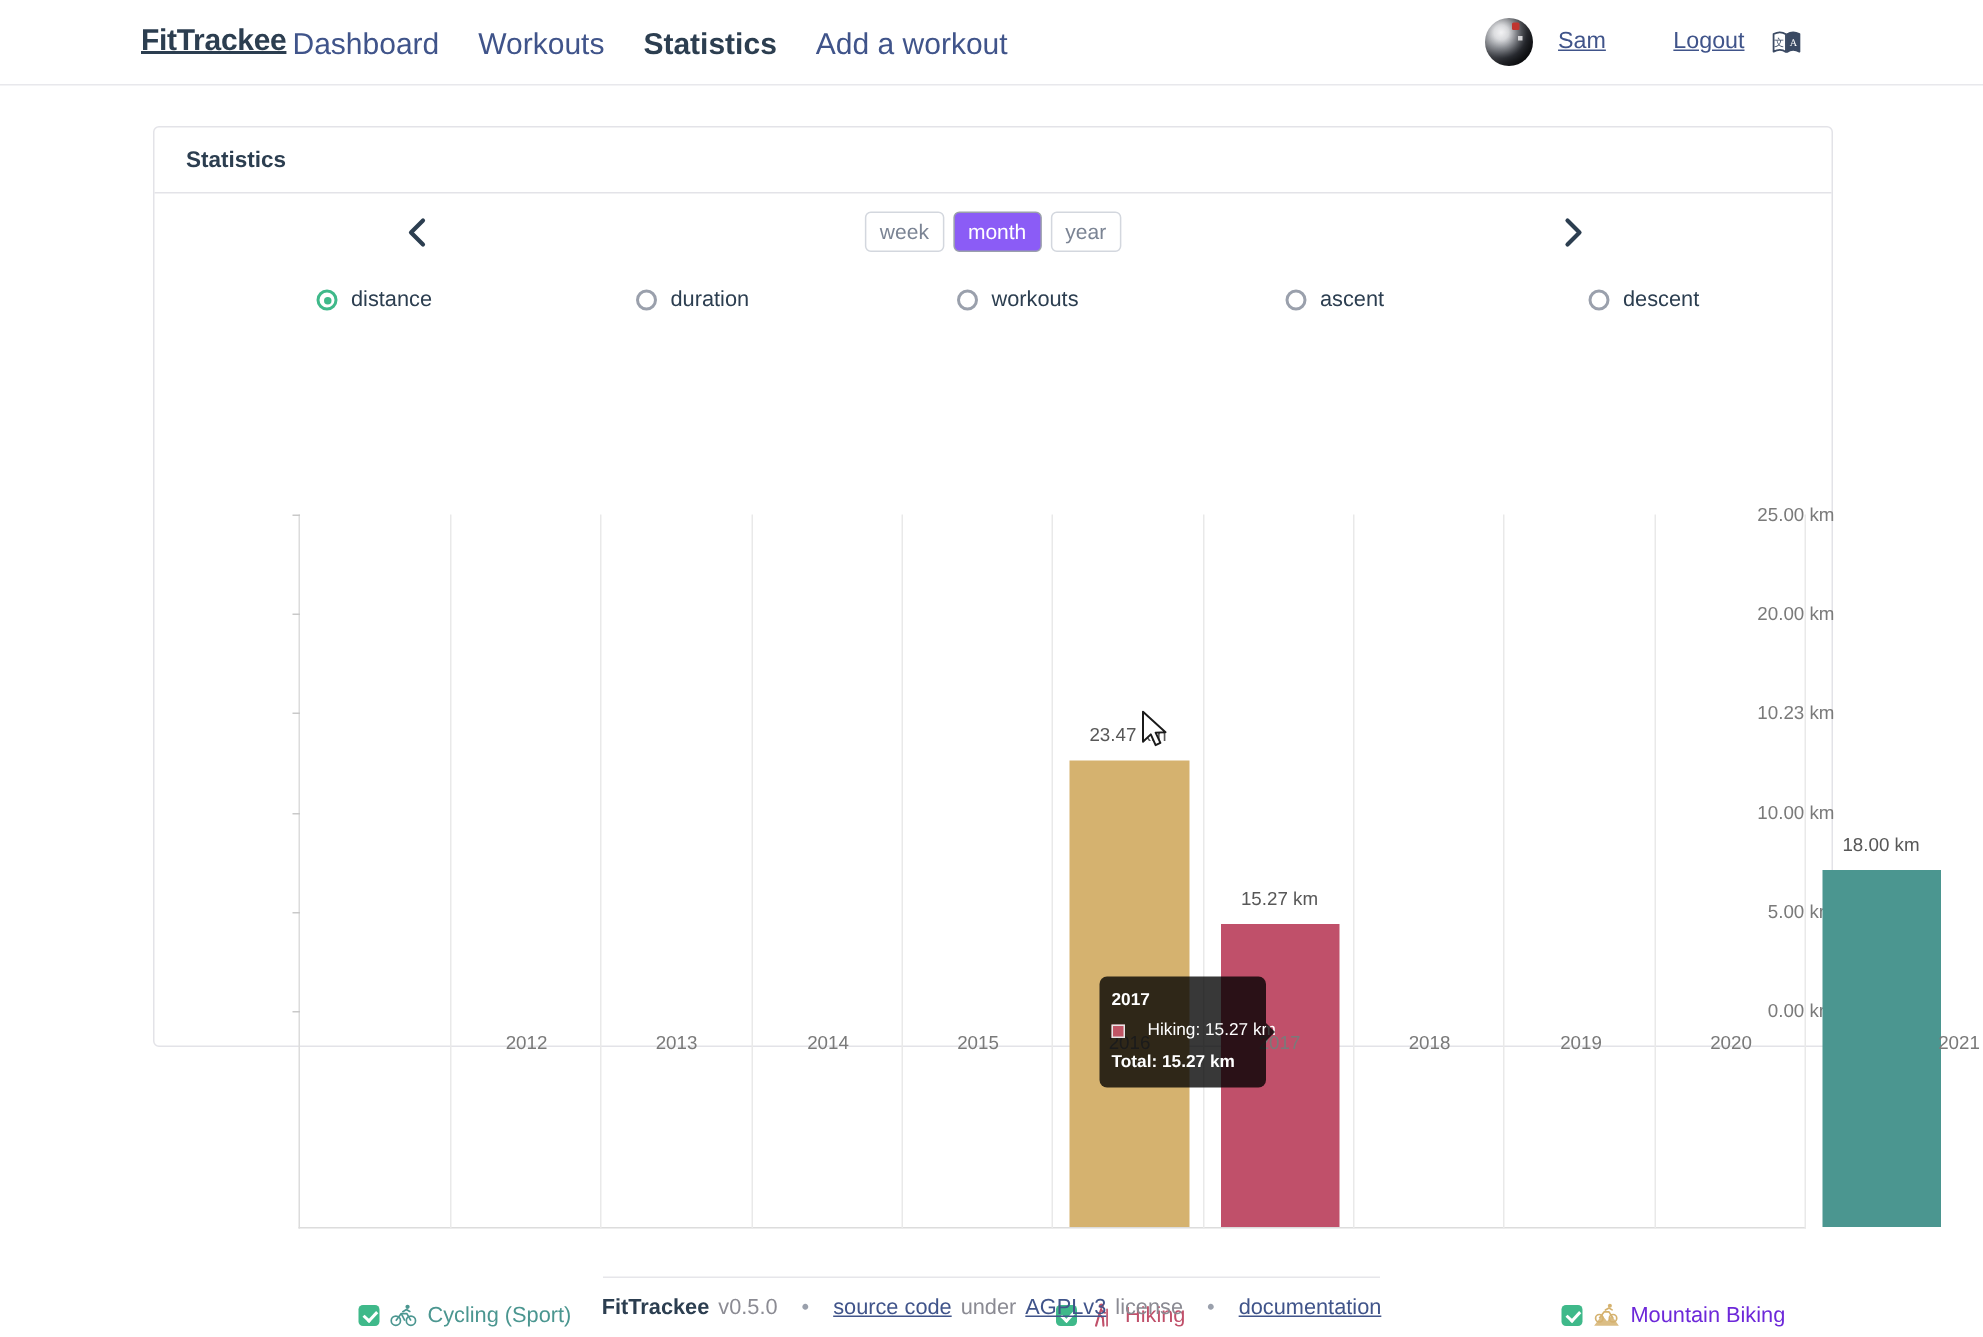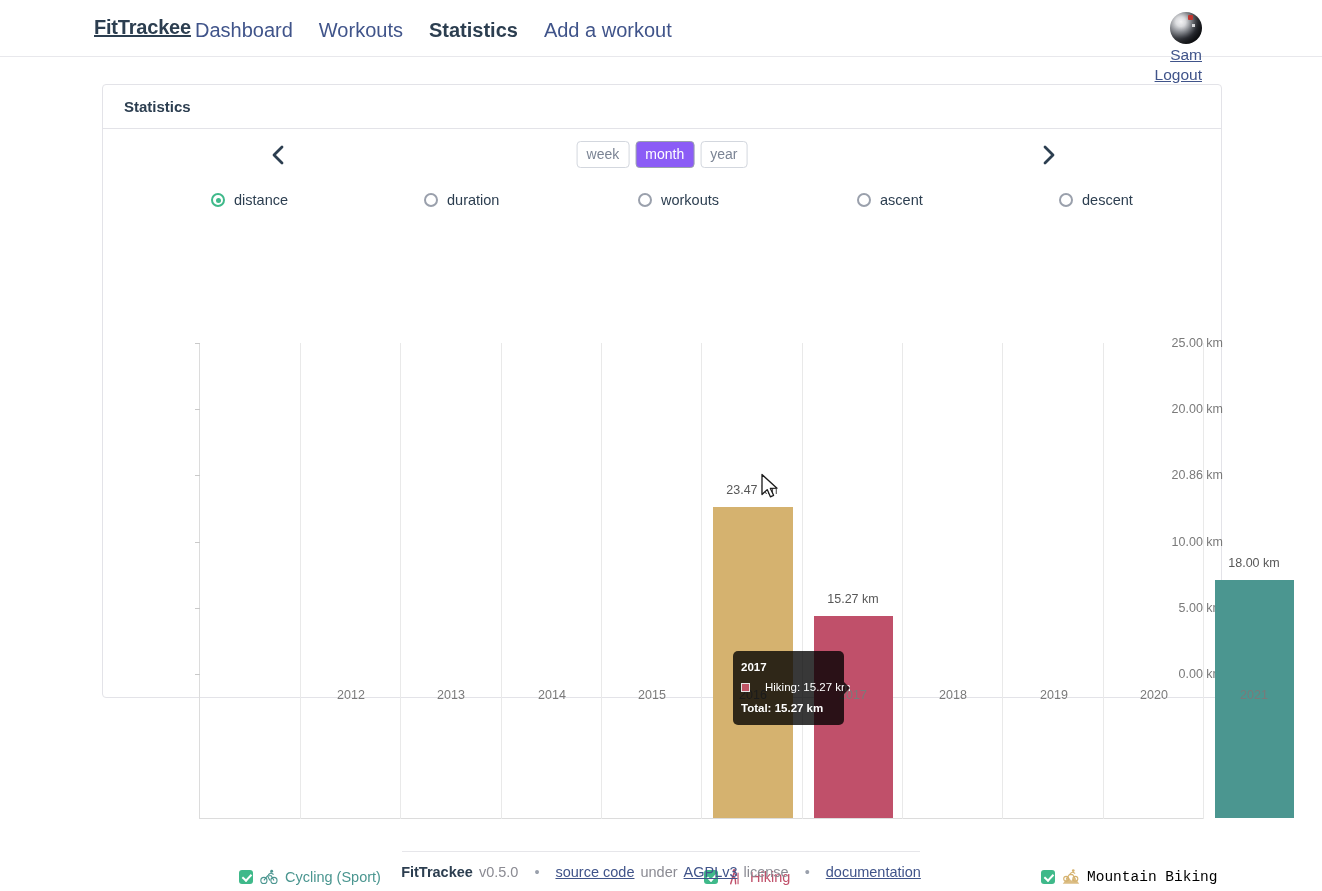--- a/index.html
+++ b/index.html
@@ -29,21 +29,21 @@
     position: absolute; left: 195px; top: 19px;
     display: flex; gap: 26px; align-items: baseline;
   }
   .nav-link {
     font-size: 20px; color: #40548a; text-decoration: none; white-space: nowrap;
   }
   .nav-link.active { color: #2c3e50; font-weight: bold; }
 
   .nav-right {
     position: absolute; right: 120px; top: 12px;
-    display: flex; align-items: flex-end; gap: 2px; flex-direction: column;
+    display: flex; align-items: center; gap: 17px;
   }
   .avatar {
     width: 32px; height: 32px; border-radius: 50%;
     background:
       radial-gradient(circle at 34% 30%, #f2f2f4 0%, #d9dadd 16%, #8d9096 34%, #3a3d45 56%, #16181c 78%),
       #1b1d22;
     box-shadow: inset -6px -4px 10px rgba(0,0,0,0.55), inset 5px 4px 8px rgba(255,255,255,0.18);
     position: relative; overflow: hidden; flex: none;
   }
   .avatar::after {
@@ -301,21 +301,21 @@
     </label>
   </div>
 
   <div class="chart-area">
 
     <div class="y-axis-line"></div>
     <div class="x-axis-line"></div>
 
     <div class="ytick" style="top:118px; width:86px;">25.00 km</div>
     <div class="ytick" style="top:184px; width:86px;">20.00 km</div>
-    <div class="ytick" style="top:250px; width:86px;">20.86 km</div>
+    <div class="ytick" style="top:250px; width:86px;">10.23 km</div>
     <div class="ytick" style="top:317px; width:86px;">10.00 km</div>
     <div class="ytick" style="top:383px; width:86px;">5.00 km</div>
     <div class="ytick" style="top:449px; width:86px;">0.00 km</div>
 
     <div class="ytick-mark" style="left:92px; top:118px;"></div>
     <div class="ytick-mark" style="left:92px; top:184px;"></div>
     <div class="ytick-mark" style="left:92px; top:250px;"></div>
     <div class="ytick-mark" style="left:92px; top:317px;"></div>
     <div class="ytick-mark" style="left:92px; top:383px;"></div>
     <div class="ytick-mark" style="left:92px; top:449px;"></div>
@@ -342,21 +342,21 @@
 
     <div class="xtick-label" style="left:248px; top:463px;">2012</div>
     <div class="xtick-label" style="left:348px; top:463px;">2013</div>
     <div class="xtick-label" style="left:449px; top:463px;">2014</div>
     <div class="xtick-label" style="left:549px; top:463px;">2015</div>
     <div class="xtick-label" style="left:650px; top:463px;">2016</div>
     <div class="xtick-label" style="left:750px; top:463px;">2017</div>
     <div class="xtick-label" style="left:850px; top:463px;">2018</div>
     <div class="xtick-label" style="left:951px; top:463px;">2019</div>
     <div class="xtick-label" style="left:1051px; top:463px;">2020</div>
-    <div class="xtick-label" style="left:1151px; top:463px;">2021</div>
+    <div class="xtick-label" style="left:1203px; top:463px;">2021</div>
 
     <div class="tooltip">
       <div class="tt-title">2017</div>
       <div class="tt-row">
         <span class="tt-swatch"></span>
         <span>Hiking: 15.27 km</span>
       </div>
       <div class="tt-total">Total: 15.27 km</div>
     </div>
 
@@ -396,21 +396,21 @@
         <span>
           <svg class="legend-icon" viewBox="0 0 24 24" aria-hidden="true">
             <path d="M1 21 L8 11.5 L12.5 17 L16.5 12 L23 21 Z" fill="#d5b26f" opacity="0.85"></path>
             <circle cx="5.6" cy="14.4" r="3.3" fill="none" stroke="#d5b26f" stroke-width="1.5"></circle>
             <circle cx="17.8" cy="14.4" r="3.3" fill="none" stroke="#d5b26f" stroke-width="1.5"></circle>
             <path d="M5.6 14.4 L9.8 8.8 L14.2 8.8 L17.8 14.4" fill="none" stroke="#d5b26f" stroke-width="1.5" stroke-linejoin="round"></path>
             <circle cx="15.0" cy="3.4" r="1.8" fill="#d5b26f"></circle>
             <path d="M11.0 7.2 L14.2 5.4 L17.0 7.0" fill="none" stroke="#d5b26f" stroke-width="1.5" stroke-linecap="round"></path>
           </svg>
         </span>
-        <span class="legend-label" style="color:#000000;font-family:Liberation Mono, monospace;">Mountain Biking</span>
+        <span class="legend-label" style="color:#6d28d9;">Mountain Biking</span>
       </label>
 
     </div>
   </div>
 </div>
 
 <div class="cursor">
   <svg width="20" height="28" viewBox="0 0 20 28" aria-hidden="true">
     <path d="M2 1.5 L2 21.5 L7.2 16.6 L10.4 23.8 L13.6 22.3 L10.4 15.4 L17 15.2 Z" fill="#ffffff" stroke="#1b1b1b" stroke-width="1.3" stroke-linejoin="round"></path>
   </svg>

